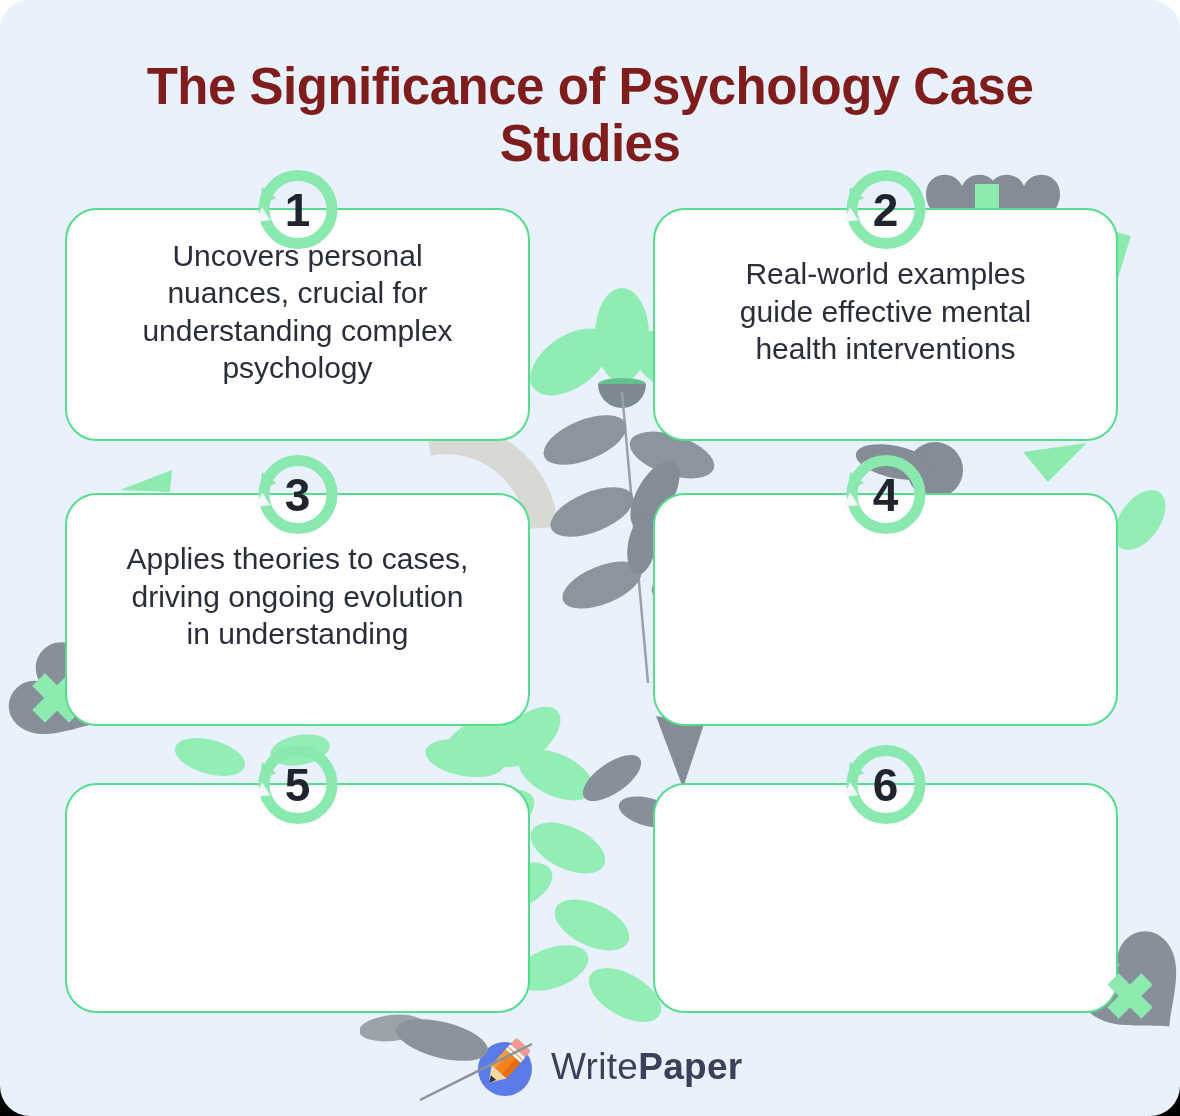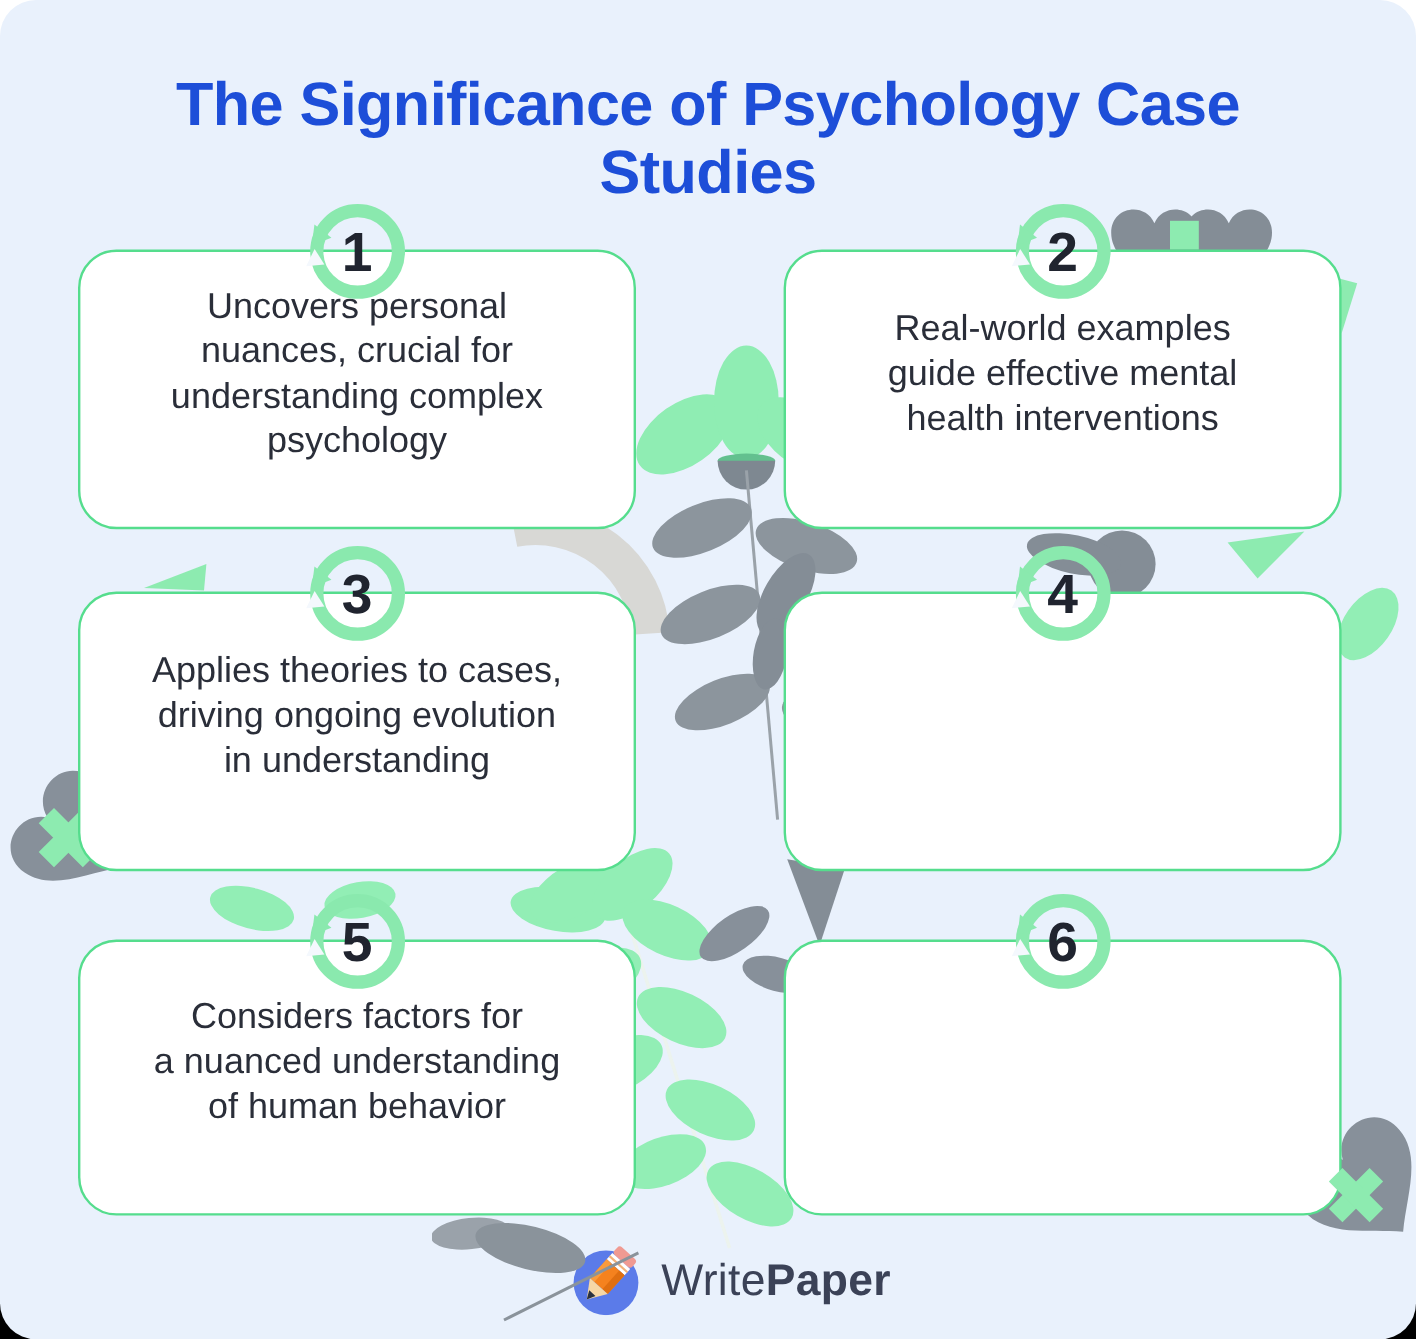--- a/index.html
+++ b/index.html
@@ -11,21 +11,21 @@
   .canvas{
     position:relative;width:1180px;height:1116px;
     background:#E9F1FC;border-radius:30px;overflow:hidden;
   }
   .decor{position:absolute;left:0;top:0;z-index:1;pointer-events:none;}
   .overlay{position:absolute;z-index:4;pointer-events:none;}
 
   .title{
     position:absolute;top:24px;left:0;width:100%;z-index:2;
     text-align:center;font-size:51px;font-weight:800;line-height:1.12;
-    color:#1d4ed8;letter-spacing:-0.5px;white-space:pre-line;
+    color:#7f1d1d;letter-spacing:-0.5px;white-space:pre-line;
   }
 
   .card{
     position:absolute;width:465px;z-index:2;box-sizing:border-box;
     background:#ffffff;border:2px solid #55DD8D;border-radius:32px;
     display:flex;align-items:center;justify-content:center;text-align:center;
   }
   #card1{left:65px;top:208px;height:233px}
   #card2{left:653px;top:208px;height:233px}
   #card3{left:65px;top:493px;height:233px}
@@ -180,23 +180,20 @@
   <div class="card" id="card4">
     <div class="badge">
       <span class="badge-number">4</span>
     </div>
   </div>
 
   <div class="card" id="card5">
     <div class="badge">
       <span class="badge-number">5</span>
     </div>
-    <p class="card-text">Considers factors for
-a nuanced understanding
-of human behavior</p>
   </div>
 
   <div class="card" id="card6">
     <div class="badge">
       <span class="badge-number">6</span>
     </div>
   </div>
 
   <svg class="overlay" style="left:1092px;top:958px" width="76" height="76" viewBox="0 0 76 76">
     <g transform="translate(38,38) rotate(45)" fill="#8DEBB0">

